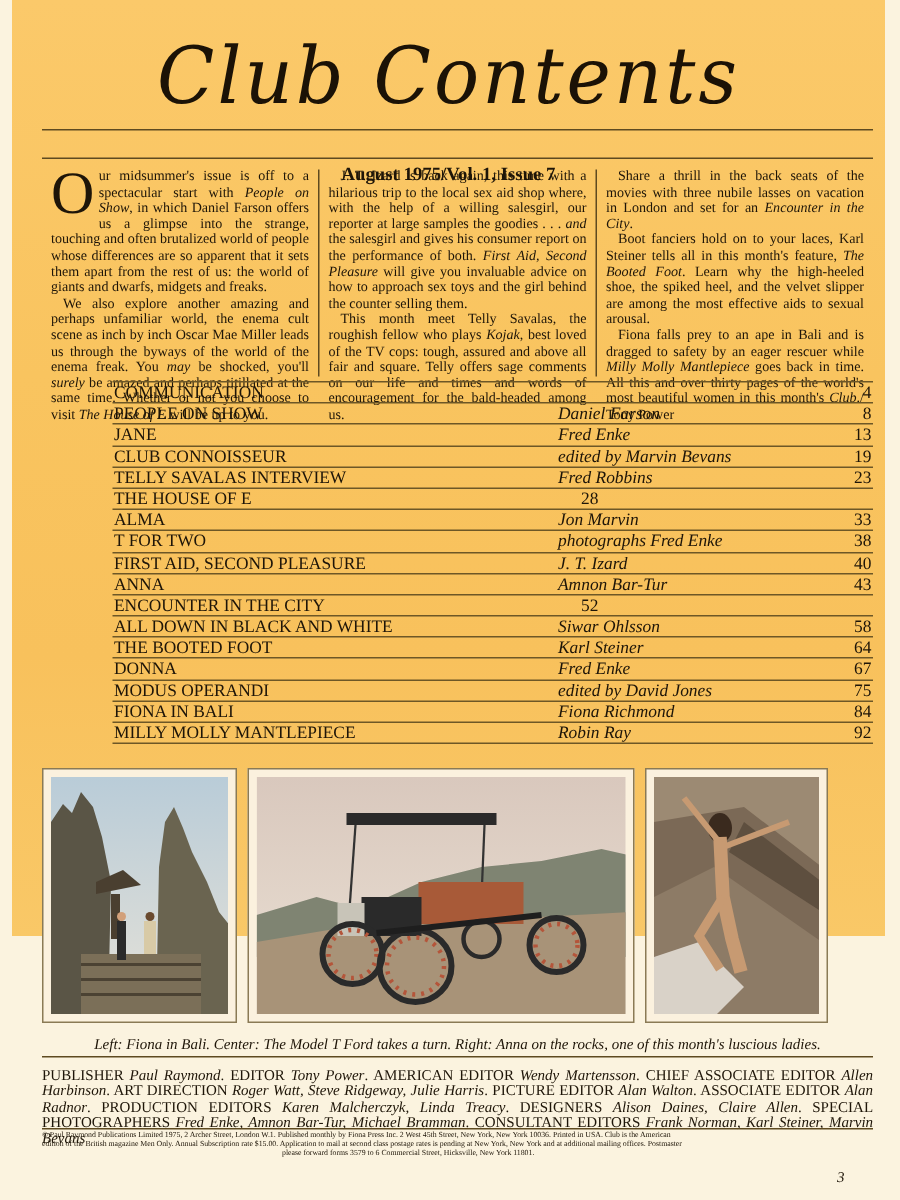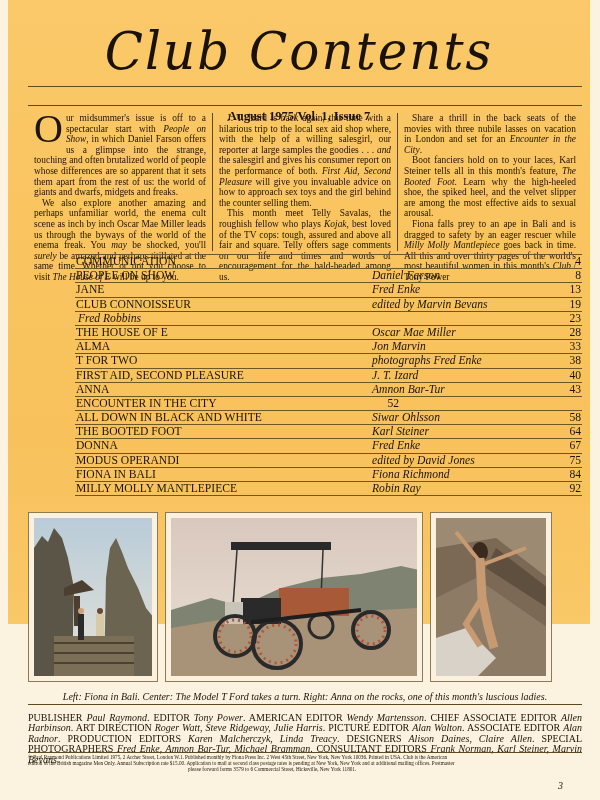--- a/index.html
+++ b/index.html
@@ -116,26 +116,26 @@
         <span class="toc-title">JANE</span>
         <span class="toc-author">Fred Enke</span>
         <span class="toc-page">13</span>
       </div>
     <div class="toc-row">
         <span class="toc-title">CLUB CONNOISSEUR</span>
         <span class="toc-author">edited by Marvin Bevans</span>
         <span class="toc-page">19</span>
       </div>
     <div class="toc-row">
+        <span class="toc-title">TELLY SAVALAS INTERVIEW</span>
         <span class="toc-author">Fred Robbins</span>
         <span class="toc-page">23</span>
       </div>
     <div class="toc-row">
         <span class="toc-title">THE HOUSE OF E</span>
-        <span class="toc-author">Oscar Mae Miller</span>
         <span class="toc-page">28</span>
       </div>
     <div class="toc-row">
         <span class="toc-title">ALMA</span>
         <span class="toc-author">Jon Marvin</span>
         <span class="toc-page">33</span>
       </div>
     <div class="toc-row">
         <span class="toc-title">T FOR TWO</span>
         <span class="toc-author">photographs Fred Enke</span>

